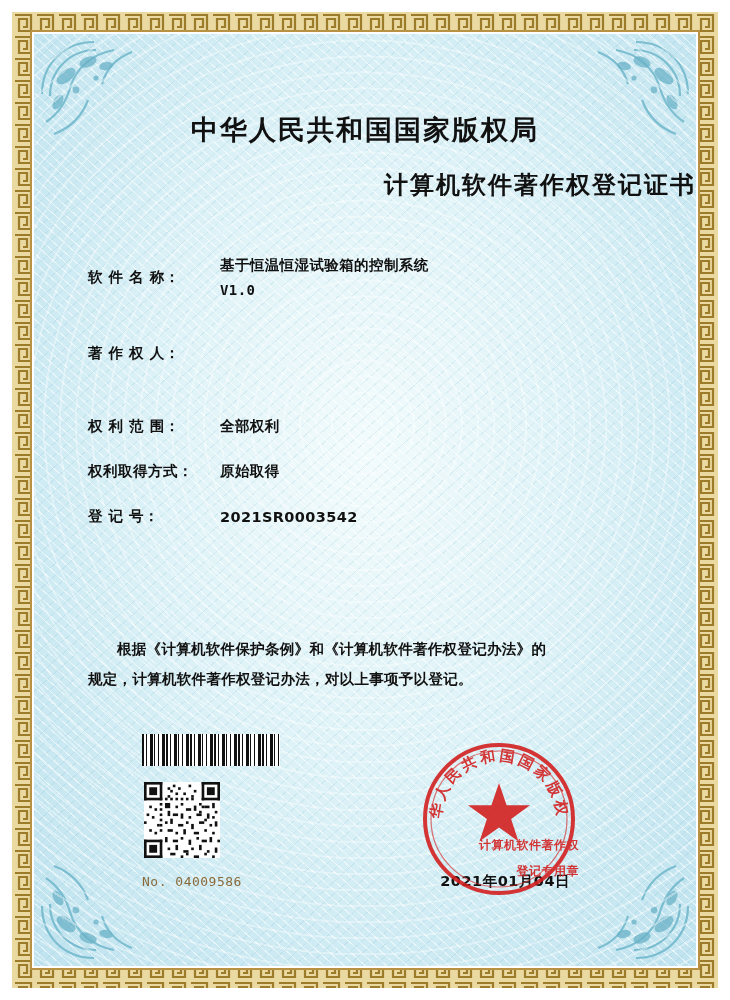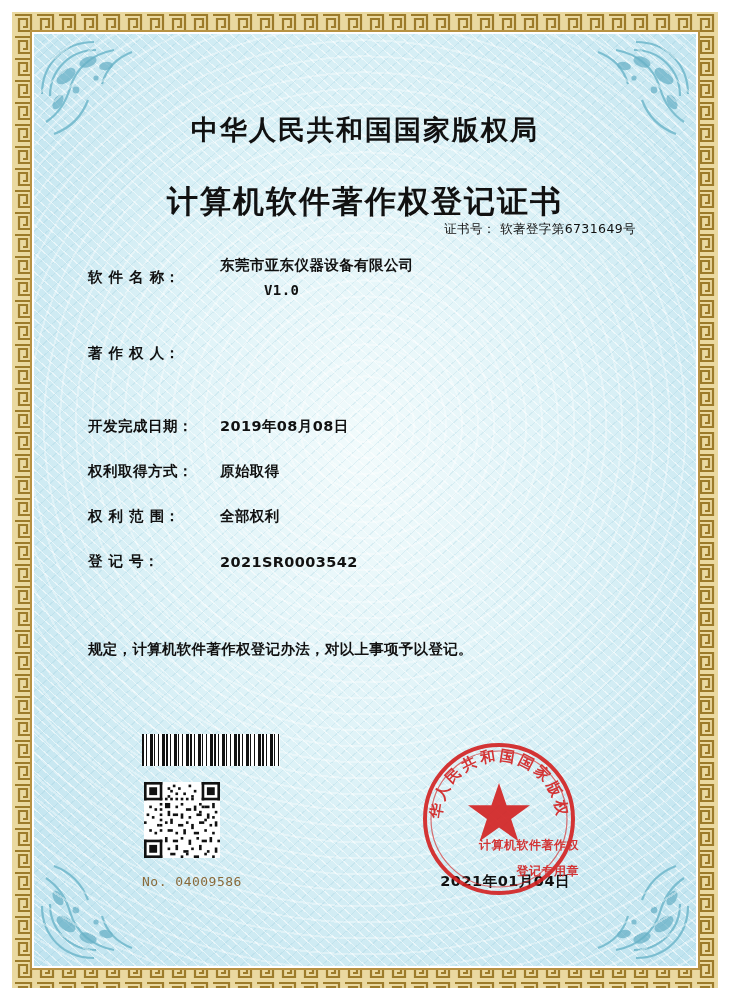--- a/index.html
+++ b/index.html
@@ -118,27 +118,26 @@
     font-size: 27px;
     font-weight: bold;
     letter-spacing: 2px;
     color: #111111;
   }
   .title-main {
     position: absolute;
     top: 135px;
     left: 0;
     width: 100%;
-    text-align: center;
+    text-align: right;
     font-family: "DejaVu Serif", "Liberation Serif", serif;
-    font-size: 31px;
+    font-size: 24px;
     font-weight: bold;
     letter-spacing: 2px;
     color: #111111;
-    margin-top: 12px;
   }
   .cert-number {
     position: absolute;
     top: 187px;
     right: 60px;
     font-family: "DejaVu Sans", sans-serif;
     font-size: 12.5px;
     color: #111111;
     letter-spacing: 0.4px;
   }
@@ -169,21 +168,20 @@
     font-family: "DejaVu Sans", sans-serif;
     font-size: 14.5px;
     font-weight: bold;
     letter-spacing: 0.4px;
   }
   .field-value .line2 {
     display: block;
     margin-top: 7px;
     font-family: "DejaVu Sans Mono", monospace;
     font-size: 14px;
-    margin-left: 44px;
   }
 
   
   .gap-large { margin-bottom: 54px; }
   .gap-xlarge { margin-bottom: 46px; }
 
   .statement {
     position: absolute;
     left: 54px;
     right: 46px;
@@ -362,60 +360,56 @@
         <circle cx="60" cy="42" r="2.6"></circle>
       </g>
     </svg>
 
     <div class="content">
 
       <div class="title-org">中华人民共和国国家版权局</div>
 
       <div class="title-main">计算机软件著作权登记证书</div>
 
-      <div class="cert-number">证书号： 软著登字第6731649号</div>
 
       <div class="fields">
 
         <div class="field-row gap-xlarge">
           <div class="field-label">软 件 名 称：</div>
           <div class="field-value">
-            <span>东莞市亚东仪器设备有限公司</span>
+            <span>基于恒温恒湿试验箱的控制系统</span>
             <span class="line2">V1.0</span>
           </div>
         </div>
 
         <div class="field-row gap-large">
           <div class="field-label">著 作 权 人：</div>
         </div>
 
+
+
         <div class="field-row">
-          <div class="field-label">开发完成日期：</div>
-          <div class="field-value">2019年08月08日</div>
+          <div class="field-label">权 利 范 围：</div>
+          <div class="field-value">全部权利</div>
         </div>
-
 
         <div class="field-row">
           <div class="field-label">权利取得方式：</div>
           <div class="field-value">原始取得</div>
         </div>
 
         <div class="field-row">
-          <div class="field-label">权 利 范 围：</div>
-          <div class="field-value">全部权利</div>
-        </div>
-
-        <div class="field-row">
           <div class="field-label">登 记 号：</div>
           <div class="field-value">2021SR0003542</div>
         </div>
 
       </div>
 
       <div class="statement">
+        <span class="indent">根据《计算机软件保护条例》和《计算机软件著作权登记办法》的</span>
         <span>规定，计算机软件著作权登记办法，对以上事项予以登记。</span>
       </div>
 
       <div class="barcode"></div>
 
       <svg class="qrcode" viewBox="0 0 29 29">
         <rect width="29" height="29" fill="#ffffff"></rect>
         <g fill="#111111">
 
           <rect x="0" y="0" width="7" height="1"></rect>

